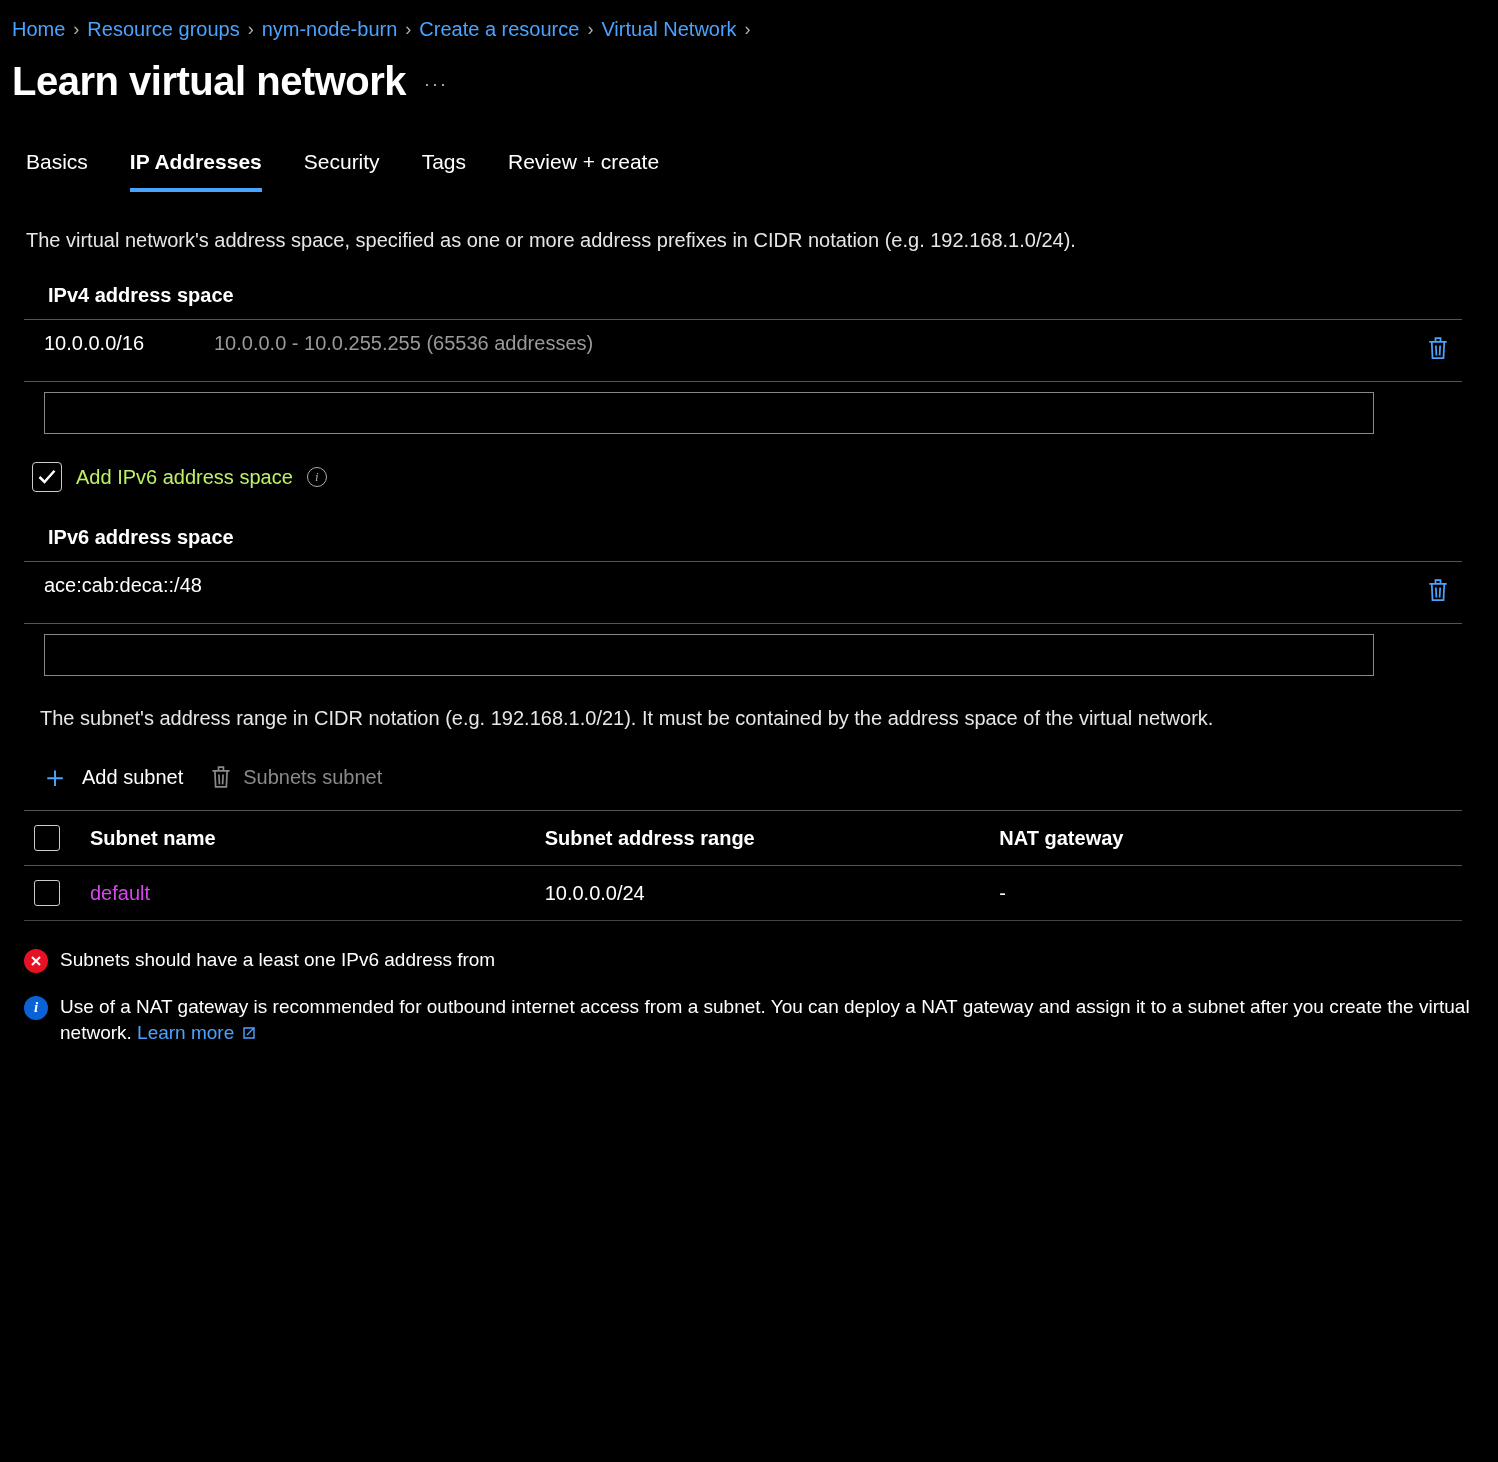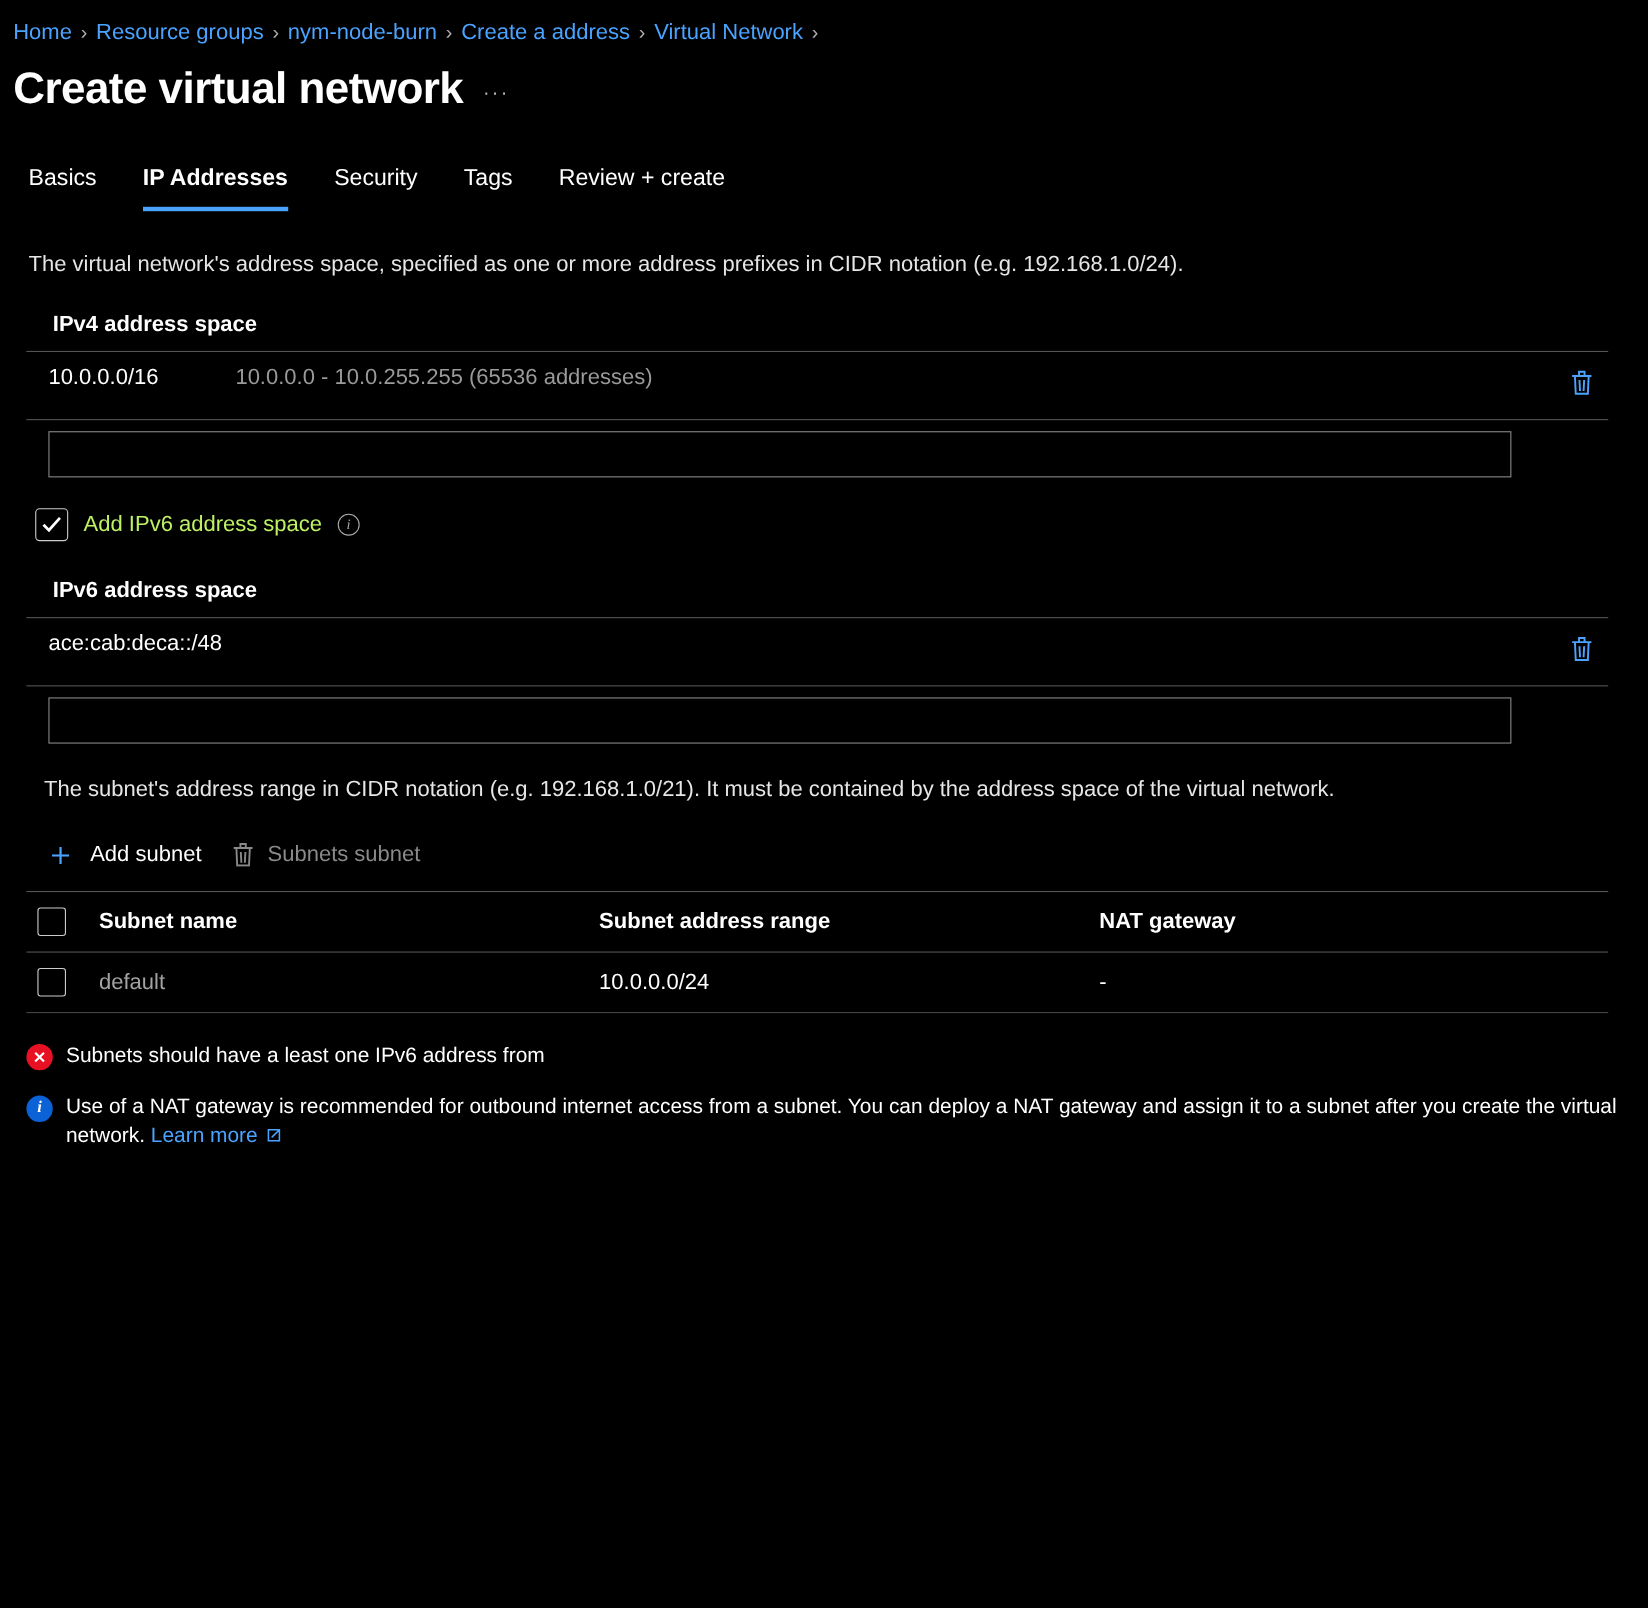--- a/index.html
+++ b/index.html
@@ -62,21 +62,21 @@
     grid-template-columns: 56px 1fr 1fr 1fr;
     align-items: center;
     padding: 14px 8px 14px 10px;
   }
   .subnet-head { border-bottom: 1px solid #555; border-top: 1px solid #555; font-weight: 700; font-size: 20px; }
   .subnet-row { border-bottom: 1px solid #444; font-size: 20px; }
   .row-chk {
     width: 26px; height: 26px; border: 1.5px solid #ccc; border-radius: 3px;
     cursor: pointer; background: #000;
   }
-  .subnet-link { color: #a3a3a3; cursor: pointer; }
+  .subnet-link { color: #d946ef; cursor: pointer; }
   .msg-row { display: flex; align-items: flex-start; gap: 12px; margin: 26px 0 0 12px; font-size: 19px; line-height: 1.4; max-width: 1450px; }
   .msg-row + .msg-row { margin-top: 20px; }
   .err-icon {
     width: 24px; height: 24px; border-radius: 50%; background: #e81123;
     display: flex; align-items: center; justify-content: center; flex-shrink: 0;
     margin-top: 2px;
   }
   .err-icon svg { width: 12px; height: 12px; }
   .info-circle {
     width: 24px; height: 24px; border-radius: 50%; background: #0b61d6;
@@ -90,28 +90,28 @@
 </head>
 <body>
 
 <nav class="breadcrumb">
   <span class="bc-link">Home</span>
   <span class="chev">›</span>
   <span class="bc-link">Resource groups</span>
   <span class="chev">›</span>
   <span class="bc-link">nym-node-burn</span>
   <span class="chev">›</span>
-  <span class="bc-link">Create a address</span>
+  <span class="bc-link">Create a resource</span>
   <span class="chev">›</span>
   <span class="bc-link">Virtual Network</span>
   <span class="chev">›</span>
 </nav>
 
 <div class="page-title-row">
-  <h1 class="page-title">Create virtual network</h1>
+  <h1 class="page-title">Learn virtual network</h1>
   <span class="more-icon">···</span>
 </div>
 
 <div class="tabs">
   <div class="tab">Basics</div>
   <div class="tab active">IP Addresses</div>
   <div class="tab">Security</div>
   <div class="tab">Tags</div>
   <div class="tab">Review + create</div>
 </div>

